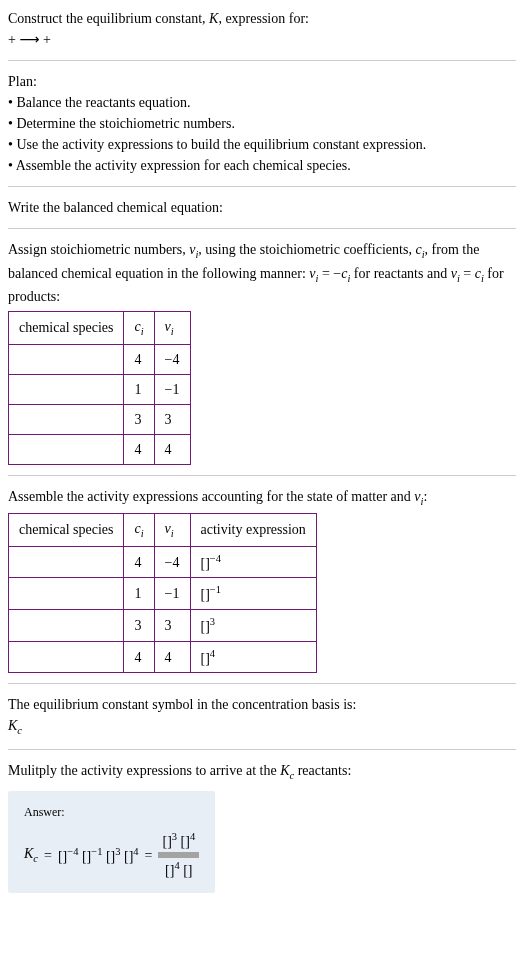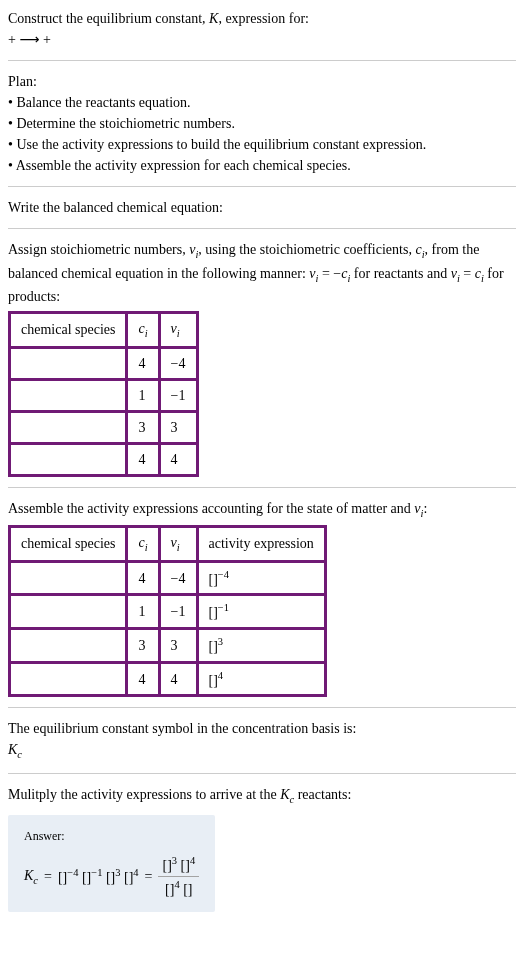--- a/index.html
+++ b/index.html
@@ -31,21 +31,21 @@
       padding-left: 0;
     }
     .plan-item {
       display: block;
     }
     table {
       border-collapse: collapse;
       margin-top: 4px;
     }
     td, th {
-      border: 3px solid #701a75;
+      border: 1px solid #701a75;
       padding: 4px 10px;
       text-align: left;
       font-weight: normal;
     }
     th {
       background: #fff;
     }
     .sub {
       font-size: 0.75em;
       vertical-align: sub;
@@ -66,21 +66,21 @@
       color: #000000;
       margin-bottom: 8px;
     }
     .fraction {
       display: inline-block;
       vertical-align: middle;
       text-align: center;
     }
     .fraction .num {
       display: block;
-      border-bottom: 1px solid #a3a3a3;
+      border-bottom: 6px solid #a3a3a3;
       padding: 0 4px;
     }
     .fraction .den {
       display: block;
       padding: 0 4px;
     }
     .eq-line {
       display: flex;
       align-items: center;
       gap: 6px;

